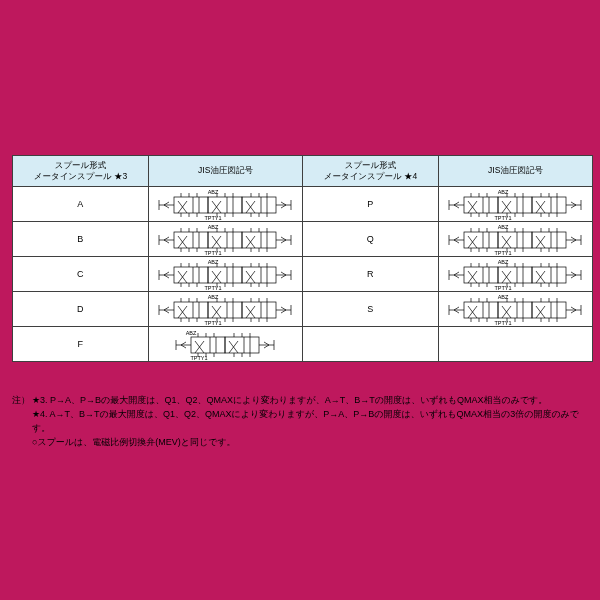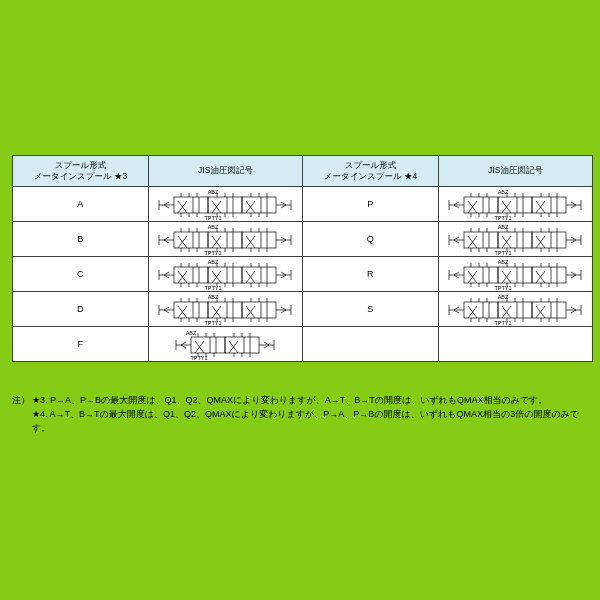--- a/index.html
+++ b/index.html
@@ -7,21 +7,21 @@
     padding: 0;
     width: 600px;
     height: 600px;
     background: #ffffff;
     font-family: "Liberation Sans", sans-serif;
   }
   .page {
     position: relative;
     width: 600px;
     height: 600px;
-    background: #84cc16;
+    background: #be185d;
     overflow: hidden;
   }
   .table-wrap {
     position: absolute;
     left: 12px;
     top: 155px;
     width: 576px;
   }
   table.spool {
     border-collapse: collapse;
@@ -356,15 +356,19 @@
 
   <div class="notes">
     <div class="row">
       <div class="lead">注）</div>
       <div class="body">★3. P→A、P→Bの最大開度は、Q1、Q2、QMAXにより変わりますが、A→T、B→Tの開度は、いずれもQMAX相当のみです。</div>
     </div>
     <div class="row">
       <div class="lead"></div>
       <div class="body">★4. A→T、B→Tの最大開度は、Q1、Q2、QMAXにより変わりますが、P→A、P→Bの開度は、いずれもQMAX相当の3倍の開度のみです。</div>
     </div>
+    <div class="row">
+      <div class="lead"></div>
+      <div class="body">○スプールは、電磁比例切換弁(MEV)と同じです。</div>
+    </div>
   </div>
 
 </div>
 
 </body></html>

